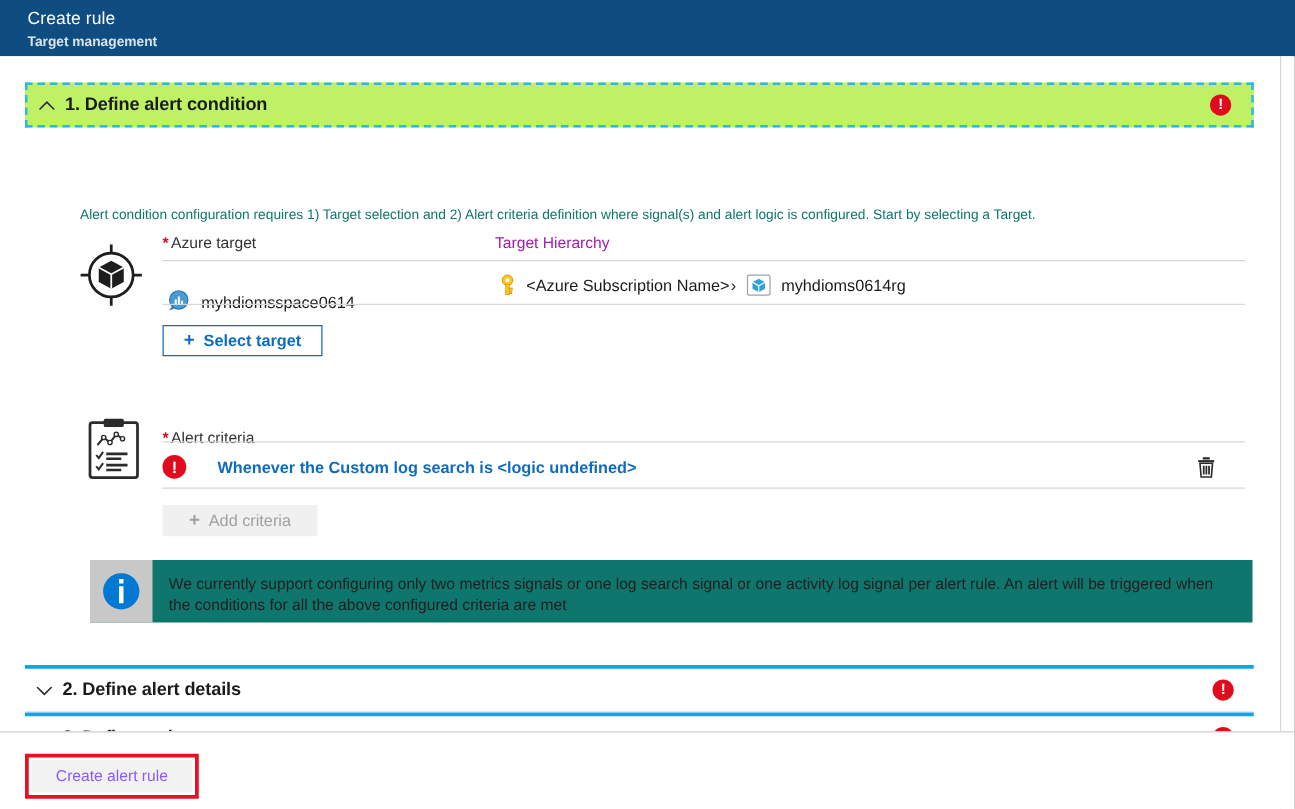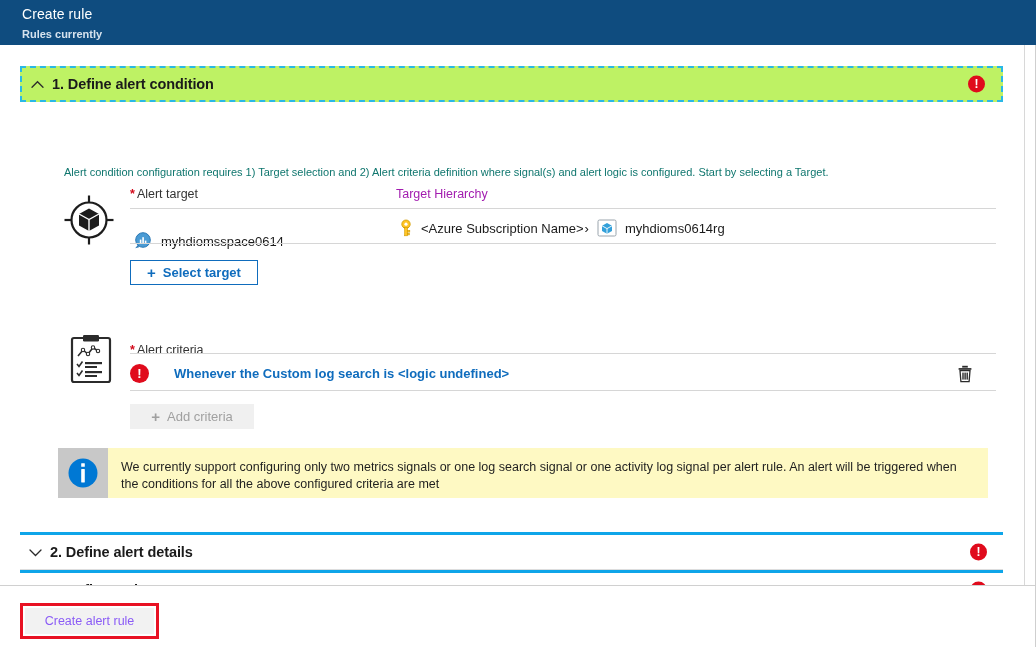--- a/index.html
+++ b/index.html
@@ -216,24 +216,24 @@
     right: 23px;
     top: 50%;
     transform: translateY(-50%);
     cursor: pointer;
     width: 16px; height: 18px;
   }
 
   
   .info-banner {
     position: absolute;
-    left: 58px; top: 403px;
+    left: 72px; top: 403px;
     width: 930px;
     height: 50px;
-    background: #fef9c3;
+    background: #0f766e;
     display: flex;
     align-items: flex-start;
   }
   .info-banner .iblock {
     width: 50px; height: 50px;
     background: #c8c8c8;
     flex: none;
     display: flex;
     align-items: center;
     justify-content: center;
@@ -303,21 +303,21 @@
     margin: 0 4px 0 1px;
   }
 </style>
 </head>
 <body>
 
 <div id="page">
 
   <div class="titlebar">
     <div class="app-title">Create rule</div>
-    <div class="app-sub">Rules currently</div>
+    <div class="app-sub">Target management</div>
   </div>
 
   <div class="content">
 
     <div class="section1-header">
       <span class="chev">
         <svg width="13" height="9" viewBox="0 0 13 9" fill="none" xmlns="http://www.w3.org/2000/svg">
           <path d="M1 7.2 L6.5 1.7 L12 7.2" stroke="#2b2b2b" stroke-width="1.3" fill="none" stroke-linecap="round"></path>
         </svg>
       </span>
@@ -338,21 +338,21 @@
         <line x1="27" y1="44.5" x2="27" y2="51.5" stroke="#1d1d1d" stroke-width="2.2"></line>
         <line x1="2.5" y1="27" x2="9.5" y2="27" stroke="#1d1d1d" stroke-width="2.2"></line>
         <line x1="44.5" y1="27" x2="51.5" y2="27" stroke="#1d1d1d" stroke-width="2.2"></line>
         <path d="M27 15.5 L37 21 L37 32.5 L27 38 L17 32.5 L17 21 Z" fill="#1d1d1d"></path>
         <path d="M17 21 L27 26.5 L37 21" stroke="#ffffff" stroke-width="1.4" fill="none"></path>
         <path d="M27 26.5 L27 38" stroke="#ffffff" stroke-width="1.4" fill="none"></path>
       </svg>
     </div>
 
     <div class="field-label" style="left:130px; top:142px;">
-      <span class="req-star">*</span><span>Alert target</span>
+      <span class="req-star">*</span><span>Azure target</span>
     </div>
     <div class="field-label" style="left:396px; top:142px; color:#a21caf;">Target Hierarchy</div>
 
     <div class="hrule" style="left:130px; top:163px; width:866px;"></div>
 
     <div class="row-item" style="left:130px; top:126px; height:36px; padding-top:0;"></div>
 
     <div class="row-item" style="left:132px; top:186px;">
       <span class="ico">
         <svg width="20" height="20" viewBox="0 0 20 20" xmlns="http://www.w3.org/2000/svg">

